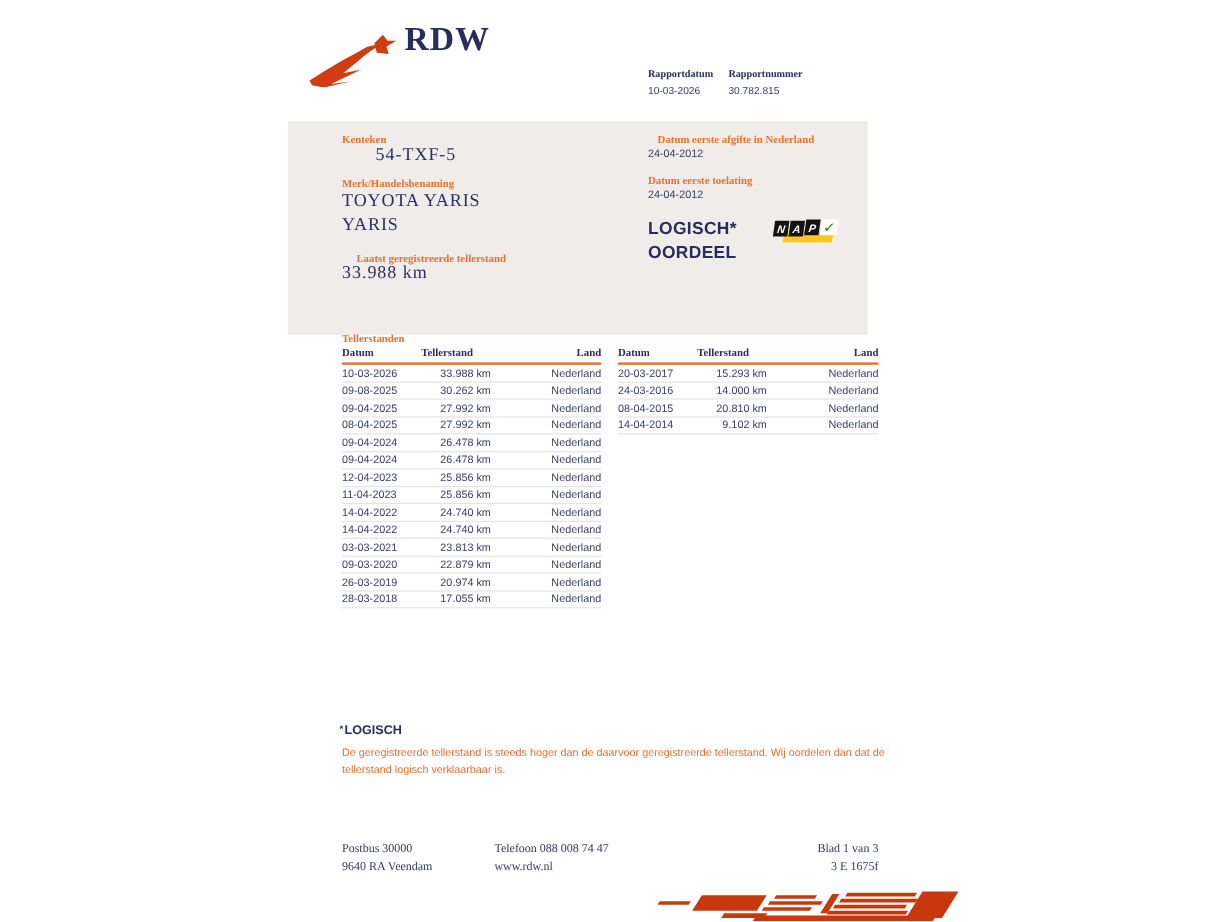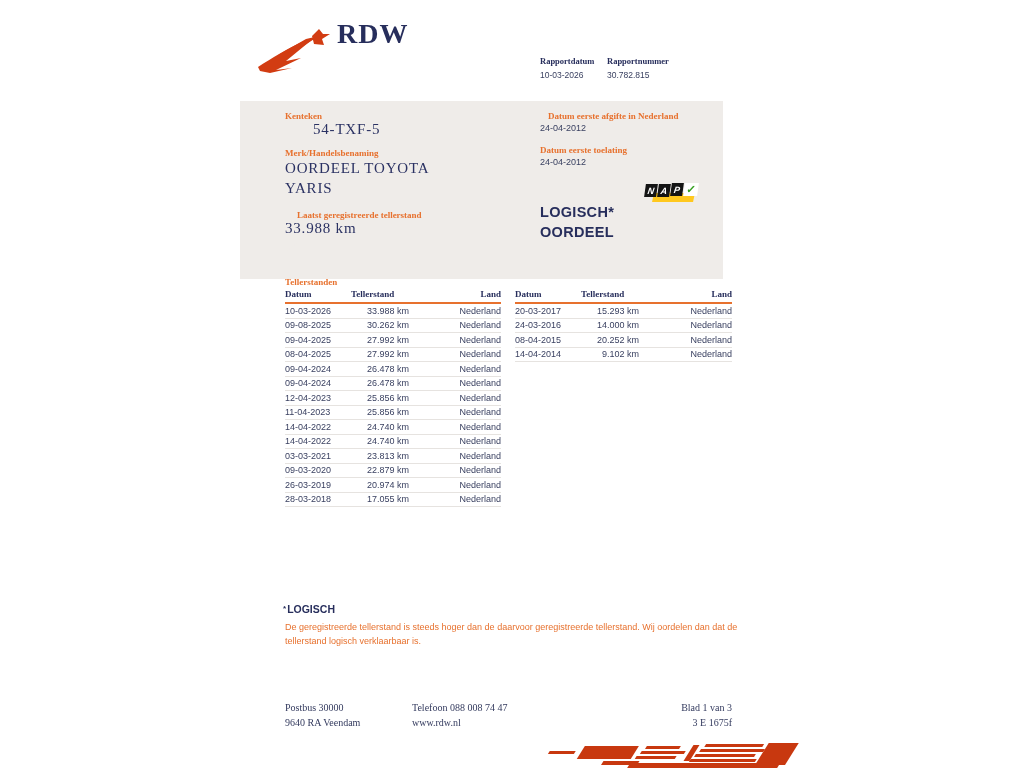--- a/index.html
+++ b/index.html
@@ -20,21 +20,21 @@
   .meta-value { font-size:8.5px; color:#3A4161; margin-top:4px; }
   .meta-col1 { width:53px; }
 
   
   .panel { left:240px; top:101px; width:483px; height:178px; background:#EFECE9; }
   .panel-tab { left:240px; top:243px; width:57px; height:8px; background:#EFECE9;
     clip-path:polygon(0 0, 100% 0, calc(100% - 10px) 100%, 0 100%); }
   .label-orange { font-family:"Liberation Serif",serif; font-weight:bold; font-size:9px; color:#E7712E; }
   .value-serif { font-family:"Liberation Serif",serif; font-size:15px; color:#2B3263; letter-spacing:0.8px; }
   .value-small { font-size:9px; color:#3A4161; }
-  .oordeel { font-weight:bold; font-size:14.5px; color:#272E5C; line-height:20px; letter-spacing:0.3px;margin-top:21px; }
+  .oordeel { font-weight:bold; font-size:14.5px; color:#272E5C; line-height:20px; letter-spacing:0.3px; }
 
   
   .nap { left:405px; top:82px; width:54px; height:26px; }
   .nap-yellow { position:absolute; left:8px; top:10px; width:41px; height:9px;
     background:#FFC81E; transform:skewX(-12deg); }
   .nap-tile { position:absolute; width:12px; height:13px; background:#141414; color:#ffffff;
     font-weight:bold; font-style:italic; font-size:9px; display:flex; align-items:center;
     justify-content:center; transform:skewX(-8deg); }
   .nap-check { position:absolute; left:39px; top:0; width:14px; height:13px; background:#ffffff;
     color:#35A01F; font-size:11px; font-weight:bold; display:flex; align-items:center;
@@ -84,21 +84,21 @@
     <div>
       <div class="meta-label">Rapportnummer</div>
       <div class="meta-value">30.782.815</div>
     </div>
   </div>
 
   <div class="abs panel">
     <div class="abs label-orange" style="left:45px; top:10px;">Kenteken</div>
     <div class="abs value-serif" style="left:45px; top:20px;margin-left:28px;">54-TXF-5</div>
     <div class="abs label-orange" style="left:45px; top:47px;">Merk/Handelsbenaming</div>
-    <div class="abs value-serif" style="left:45px; top:57px; width:155px; line-height:20px;">OORDEEL TOYOTA YARIS</div>
+    <div class="abs value-serif" style="left:45px; top:57px; width:155px; line-height:20px;">TOYOTA YARIS YARIS</div>
     <div class="abs label-orange" style="left:45px; top:109px;margin-left:12px;">Laatst geregistreerde tellerstand</div>
     <div class="abs value-serif" style="left:45px; top:119px;">33.988 km</div>
 
     <div class="abs label-orange" style="left:308px; top:10px;">Datum eerste afgifte in Nederland</div>
     <div class="abs value-small" style="left:300px; top:22px;">24-04-2012</div>
     <div class="abs label-orange" style="left:300px; top:44px;">Datum eerste toelating</div>
     <div class="abs value-small" style="left:300px; top:56px;">24-04-2012</div>
 
     <div class="abs oordeel" style="left:300px; top:80px;">
       <div>LOGISCH*</div>
@@ -209,21 +209,21 @@
           <div class="c1">15.293 km</div>
           <div class="c2">Nederland</div>
         </div>
         <div class="trow">
           <div class="c0">24-03-2016</div>
           <div class="c1">14.000 km</div>
           <div class="c2">Nederland</div>
         </div>
         <div class="trow">
           <div class="c0">08-04-2015</div>
-          <div class="c1">20.252 km</div>
+          <div class="c1">20.810 km</div>
           <div class="c2">Nederland</div>
         </div>
         <div class="trow">
           <div class="c0">14-04-2014</div>
           <div class="c1">9.102 km</div>
           <div class="c2">Nederland</div>
         </div>
       </div>
   </div>
 

